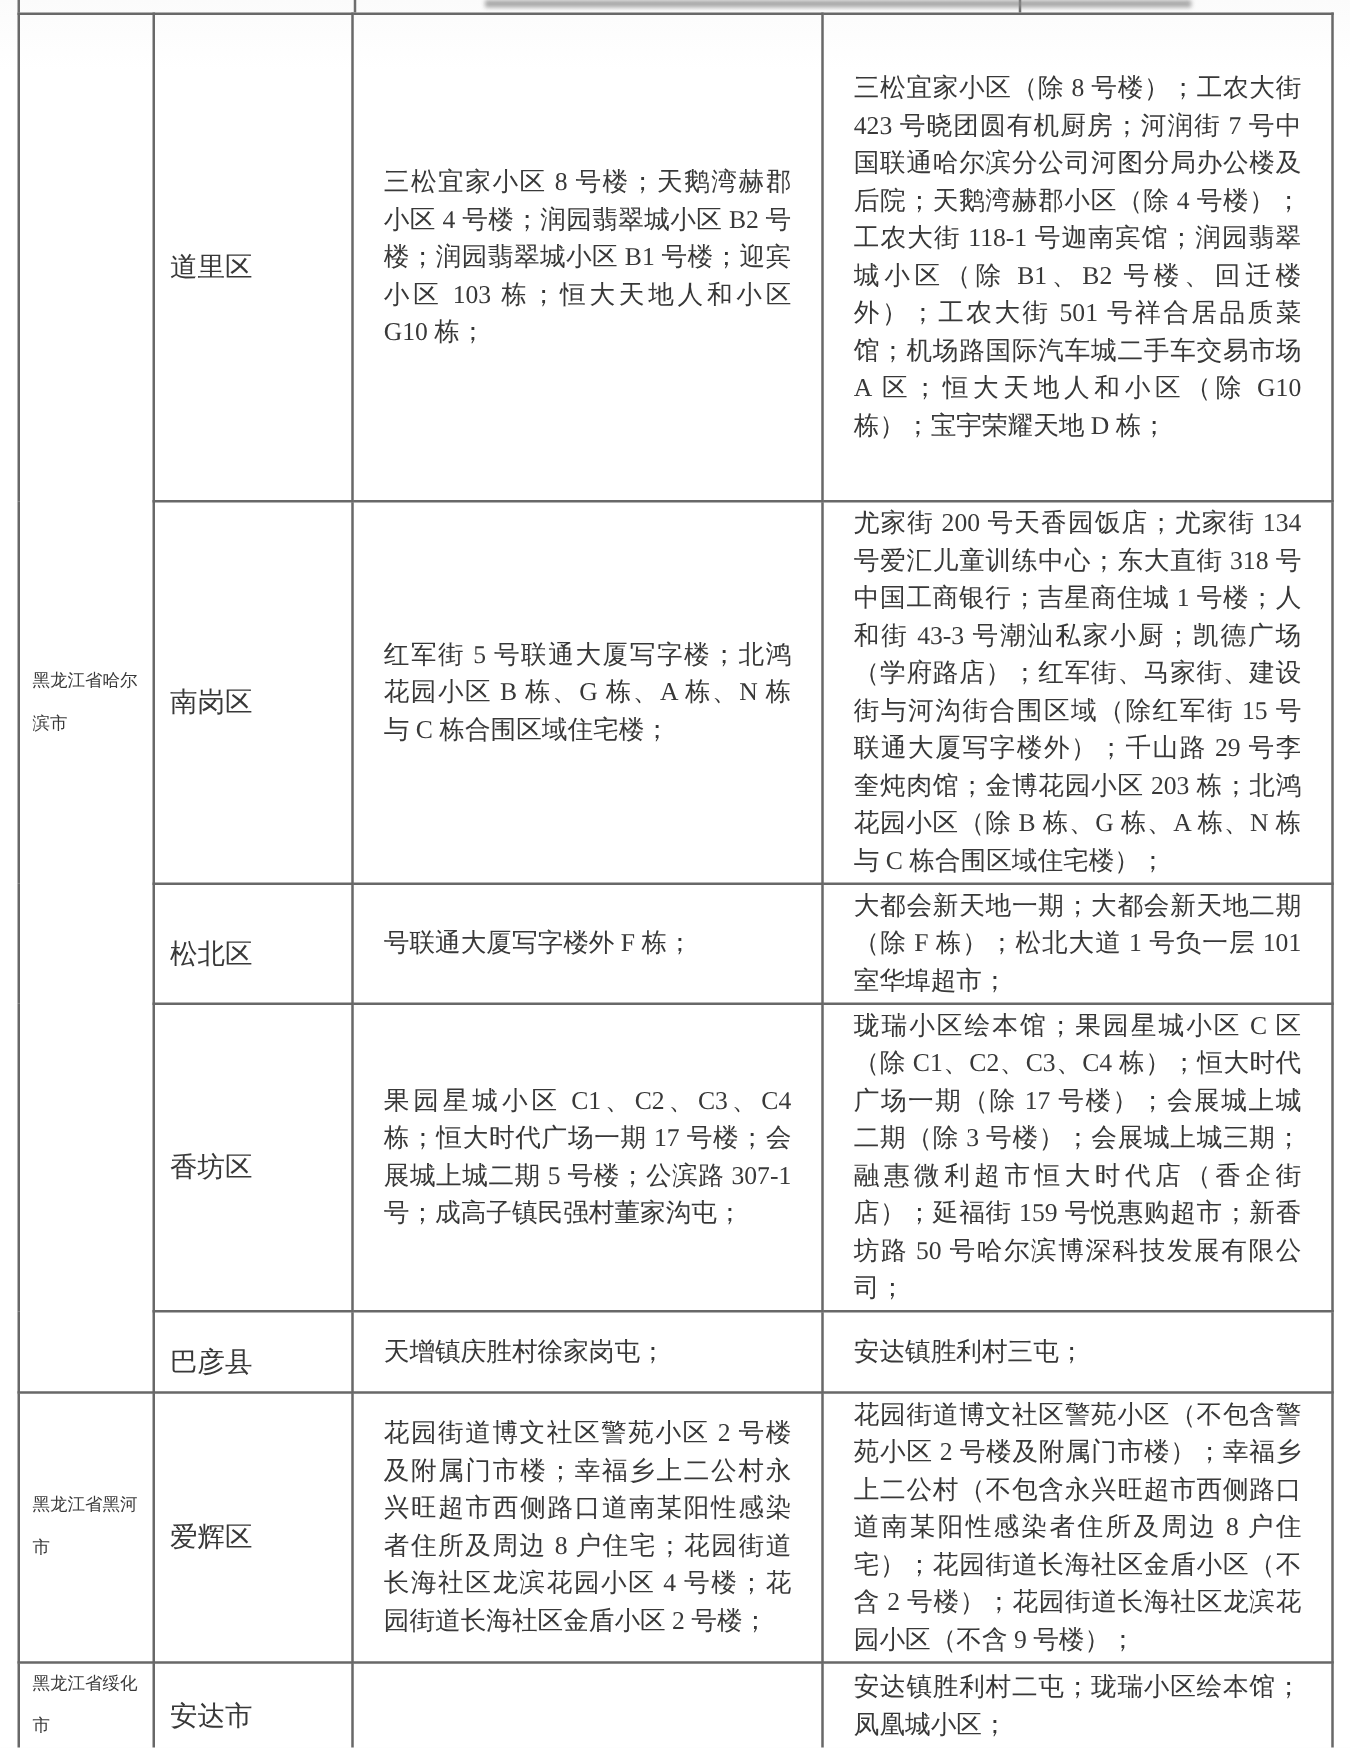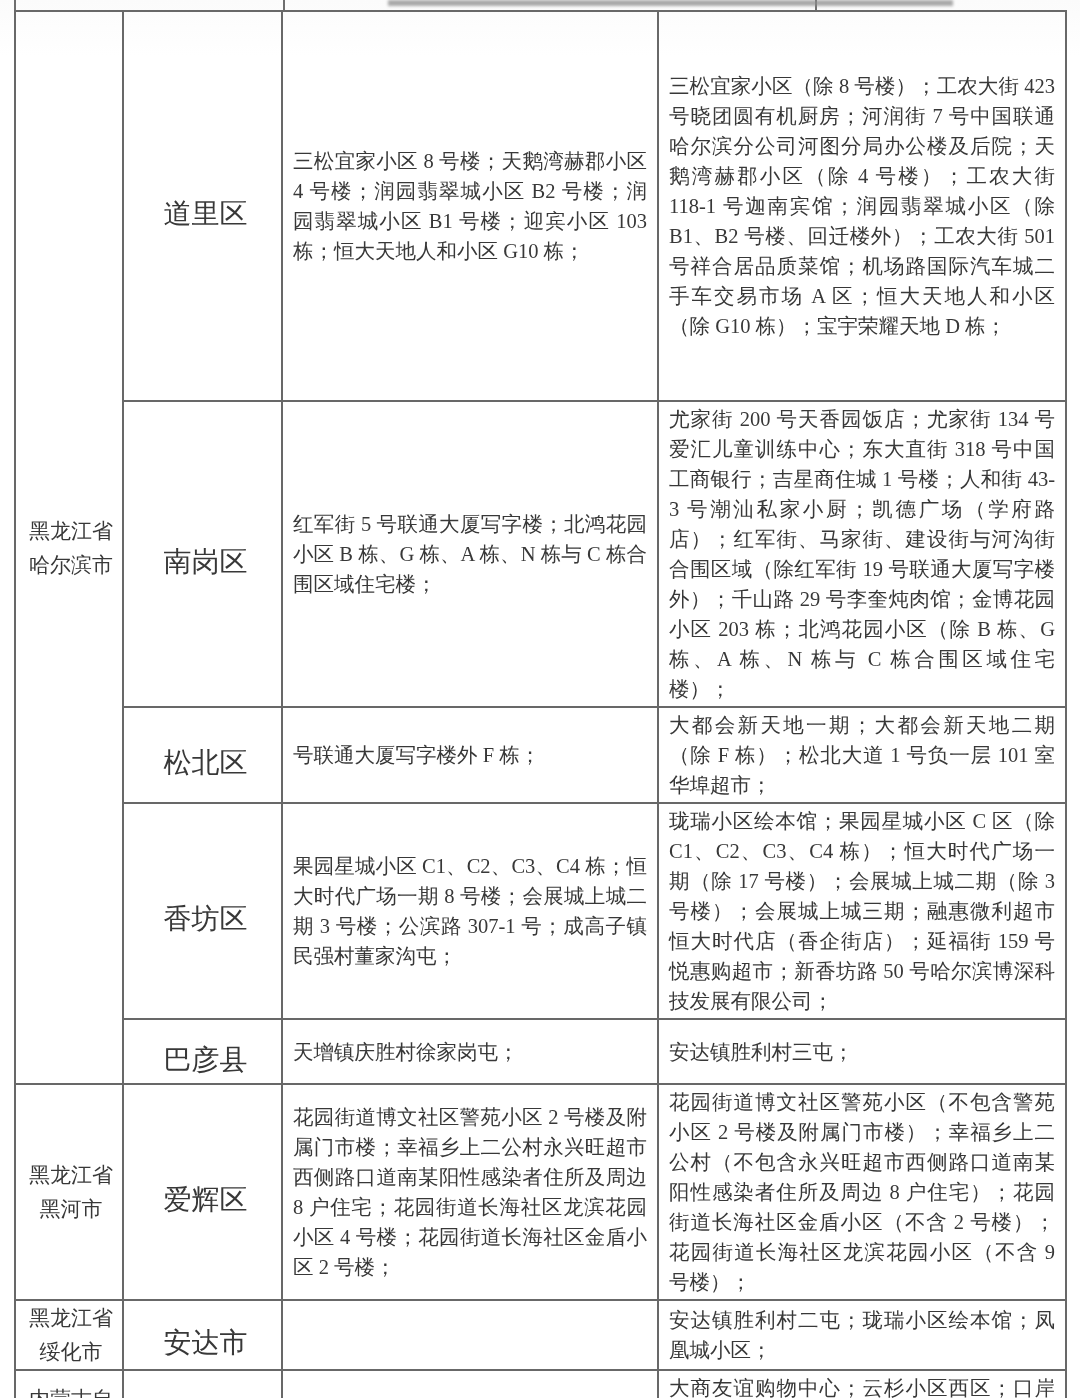--- a/index.html
+++ b/index.html
@@ -46,36 +46,36 @@
     border-collapse: collapse;
     table-layout: fixed;
   }
   table.risk-table td {
     border: 2px solid #686868;
     vertical-align: middle;
     overflow: hidden;
     box-sizing: border-box;
   }
   td.cell-province {
-    font-size: 21px;
+    font-size: 14px;
     line-height: 34px;
     padding: 0 6px 0 10px;
-    text-align: center;
+    text-align: left;
     border-radius: 29px;
   }
   td.cell-district {
-    font-size: 28px;
+    font-size: 22px;
     line-height: 32px;
     padding: 16px 6px 0 12px;
-    text-align: center;
+    text-align: left;
   }
   td.cell-list {
     font-size: 20.5px;
     line-height: 30px;
-    padding: 2px 10px;
+    padding: 2px 24px;
     text-align: justify;
     text-justify: inter-character;
   }
 </style>
 </head>
 <body>
 
 <div class="sheet">
 
   <div class="top-remnant-vline" style="left:14px"></div>
@@ -94,30 +94,30 @@
     <tbody>
         <tr style="height:390px">
       <td class="cell-province" rowspan="5">黑龙江省哈尔滨市</td>
       <td class="cell-district">道里区</td>
       <td class="cell-list">三松宜家小区 8 号楼；天鹅湾赫郡小区 4 号楼；润园翡翠城小区 B2 号楼；润园翡翠城小区 B1 号楼；迎宾小区 103 栋；恒大天地人和小区 G10 栋；</td>
       <td class="cell-list">三松宜家小区（除 8 号楼）；工农大街 423 号晓团圆有机厨房；河润街 7 号中国联通哈尔滨分公司河图分局办公楼及后院；天鹅湾赫郡小区（除 4 号楼）；工农大街 118-1 号迦南宾馆；润园翡翠城小区（除 B1、B2 号楼、回迁楼外）；工农大街 501 号祥合居品质菜馆；机场路国际汽车城二手车交易市场 A 区；恒大天地人和小区（除 G10 栋）；宝宇荣耀天地 D 栋；</td>
     </tr>
     <tr style="height:272px">
       <td class="cell-district">南岗区</td>
       <td class="cell-list">红军街 5 号联通大厦写字楼；北鸿花园小区 B 栋、G 栋、A 栋、N 栋与 C 栋合围区域住宅楼；</td>
-      <td class="cell-list">尤家街 200 号天香园饭店；尤家街 134 号爱汇儿童训练中心；东大直街 318 号中国工商银行；吉星商住城 1 号楼；人和街 43-3 号潮汕私家小厨；凯德广场（学府路店）；红军街、马家街、建设街与河沟街合围区域（除红军街 19 号联通大厦写字楼外）；千山路 29 号李奎炖肉馆；金博花园小区 203 栋；北鸿花园小区（除 B 栋、G 栋、A 栋、N 栋与 C 栋合围区域住宅楼）；</td>
+      <td class="cell-list">尤家街 200 号天香园饭店；尤家街 134 号爱汇儿童训练中心；东大直街 318 号中国工商银行；吉星商住城 1 号楼；人和街 43-3 号潮汕私家小厨；凯德广场（学府路店）；红军街、马家街、建设街与河沟街合围区域（除红军街 15 号联通大厦写字楼外）；千山路 29 号李奎炖肉馆；金博花园小区 203 栋；北鸿花园小区（除 B 栋、G 栋、A 栋、N 栋与 C 栋合围区域住宅楼）；</td>
     </tr>
     <tr style="height:90px">
       <td class="cell-district">松北区</td>
       <td class="cell-list">号联通大厦写字楼外 F 栋；</td>
       <td class="cell-list">大都会新天地一期；大都会新天地二期（除 F 栋）；松北大道 1 号负一层 101 室华埠超市；</td>
     </tr>
     <tr style="height:180px">
       <td class="cell-district">香坊区</td>
-      <td class="cell-list">果园星城小区 C1、C2、C3、C4 栋；恒大时代广场一期 8 号楼；会展城上城二期 3 号楼；公滨路 307-1 号；成高子镇民强村董家沟屯；</td>
+      <td class="cell-list">果园星城小区 C1、C2、C3、C4 栋；恒大时代广场一期 17 号楼；会展城上城二期 5 号楼；公滨路 307-1 号；成高子镇民强村董家沟屯；</td>
       <td class="cell-list">珑瑞小区绘本馆；果园星城小区 C 区（除 C1、C2、C3、C4 栋）；恒大时代广场一期（除 17 号楼）；会展城上城二期（除 3 号楼）；会展城上城三期；融惠微利超市恒大时代店（香企街店）；延福街 159 号悦惠购超市；新香坊路 50 号哈尔滨博深科技发展有限公司；</td>
     </tr>
     <tr style="height:65px">
       <td class="cell-district">巴彦县</td>
       <td class="cell-list">天增镇庆胜村徐家岗屯；</td>
       <td class="cell-list">安达镇胜利村三屯；</td>
     </tr>
 
     <tr style="height:180px">
       <td class="cell-province">黑龙江省黑河市</td>

